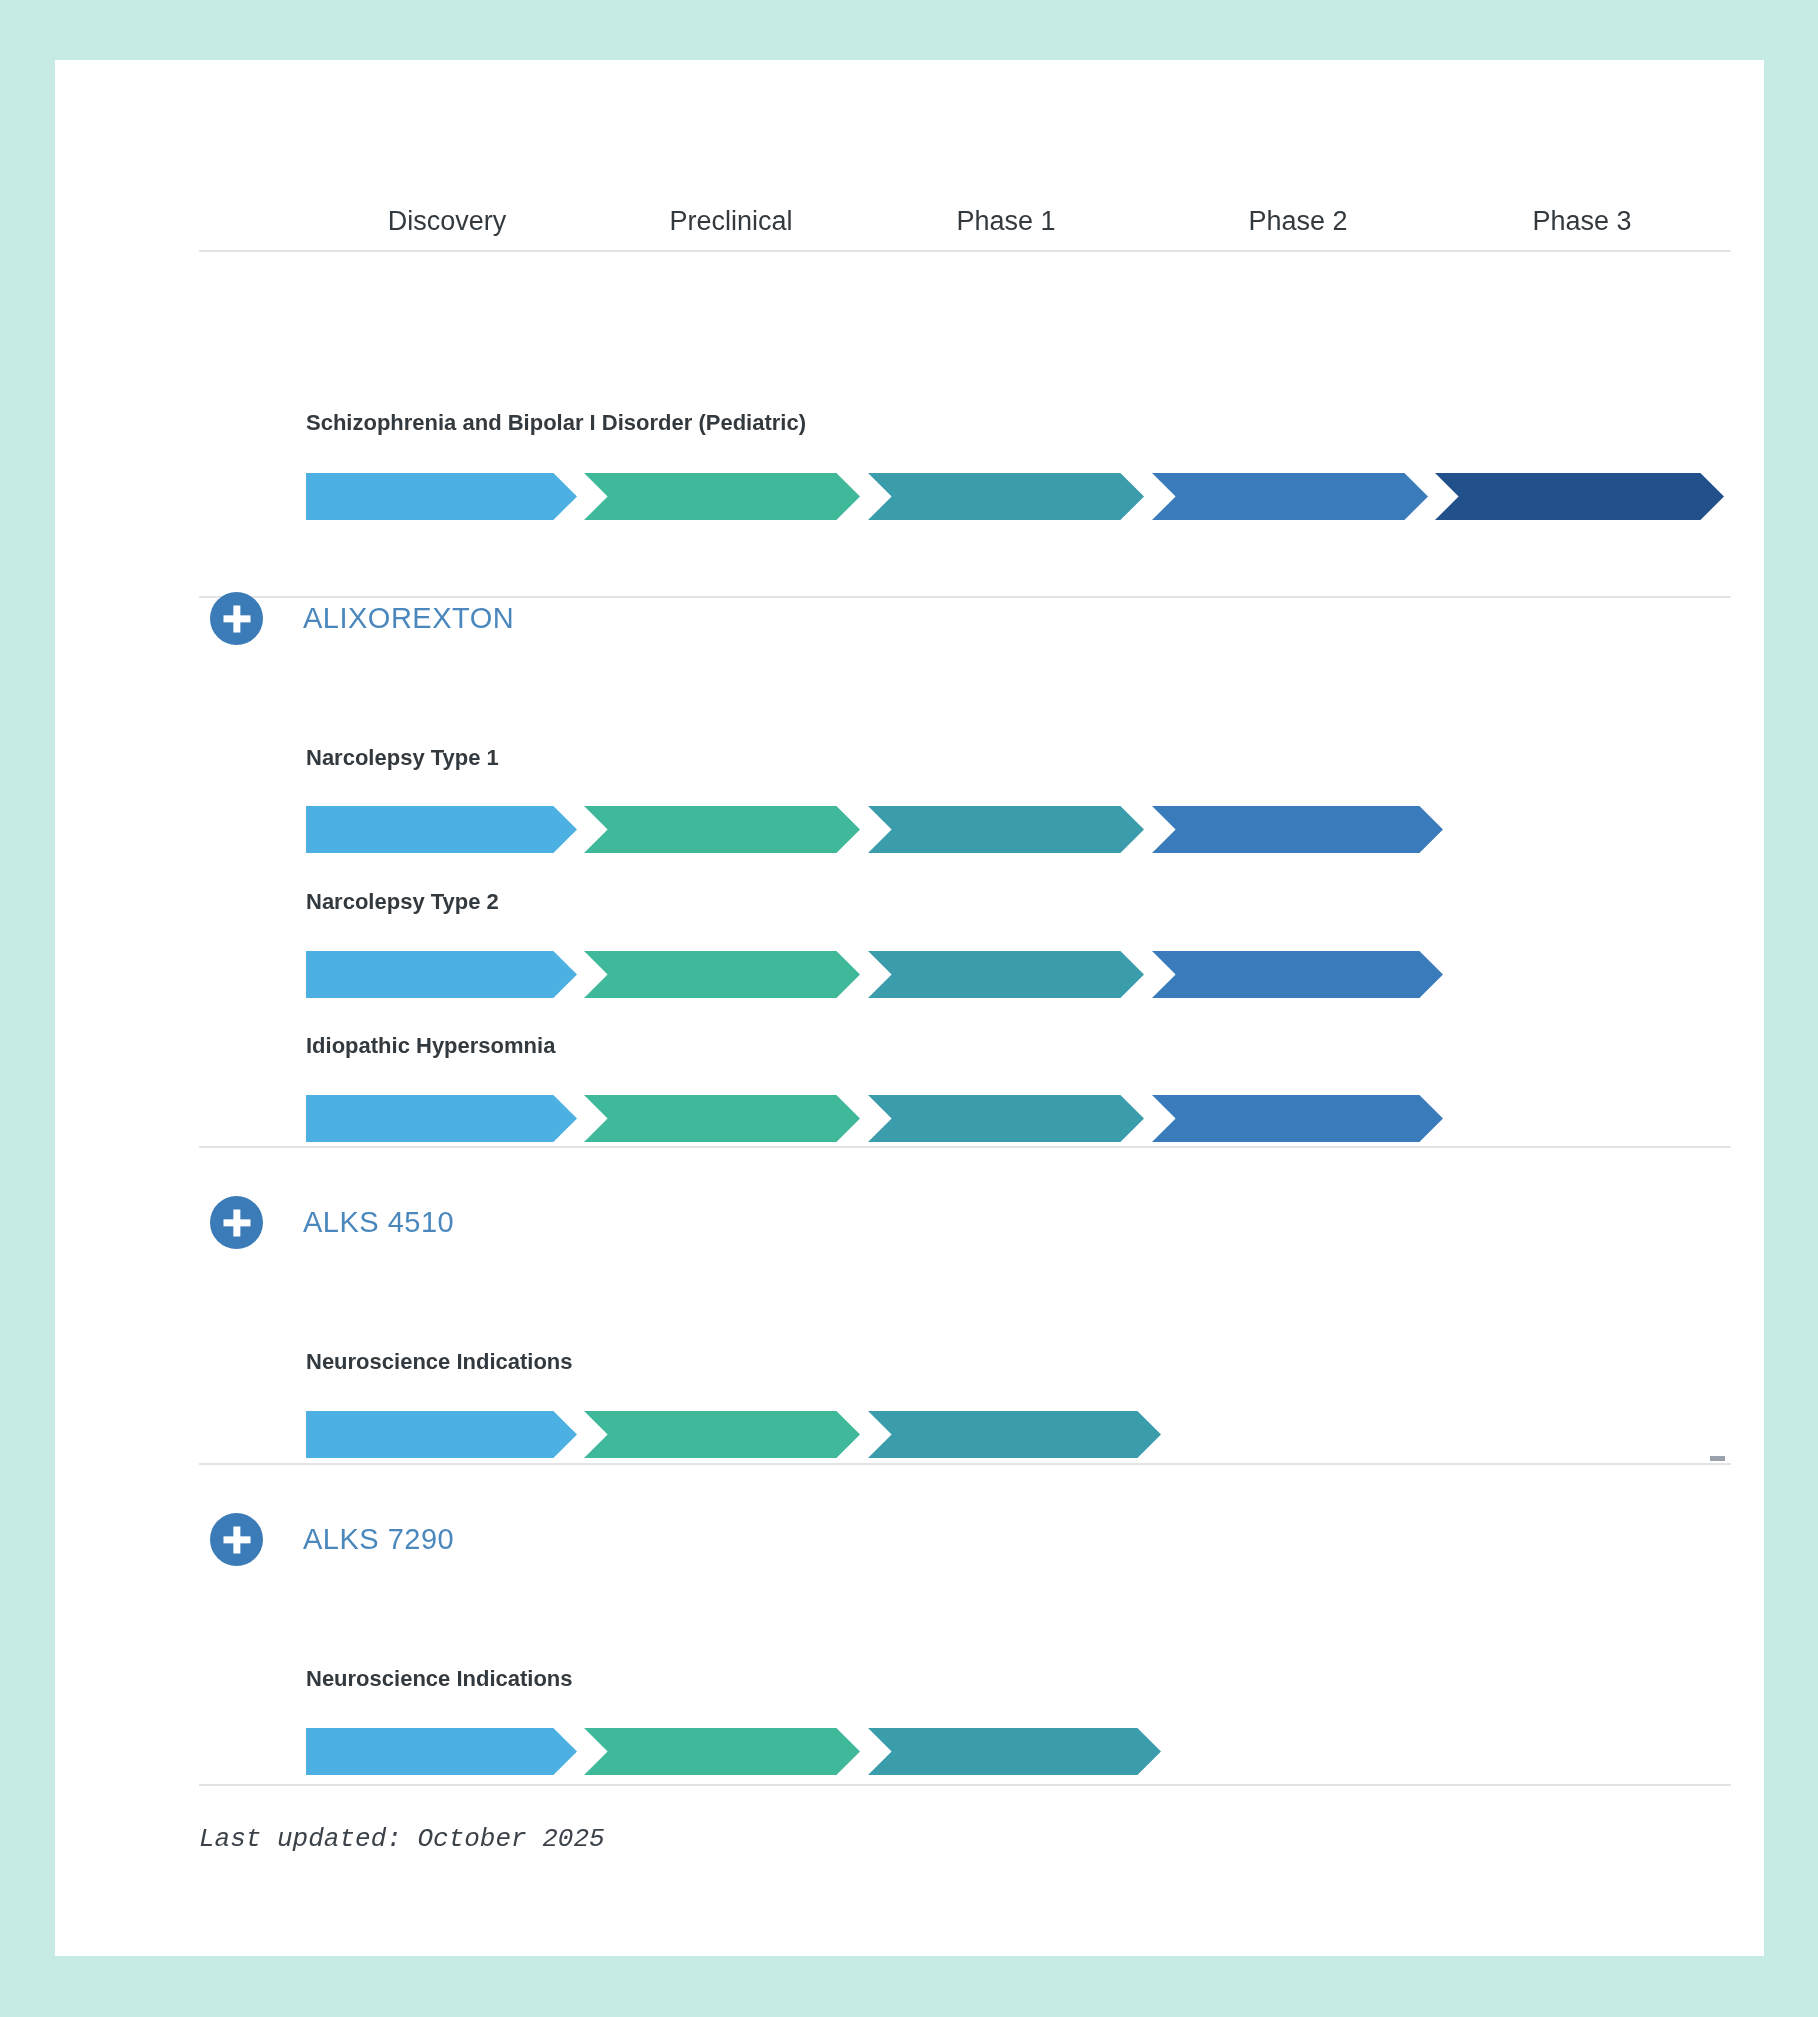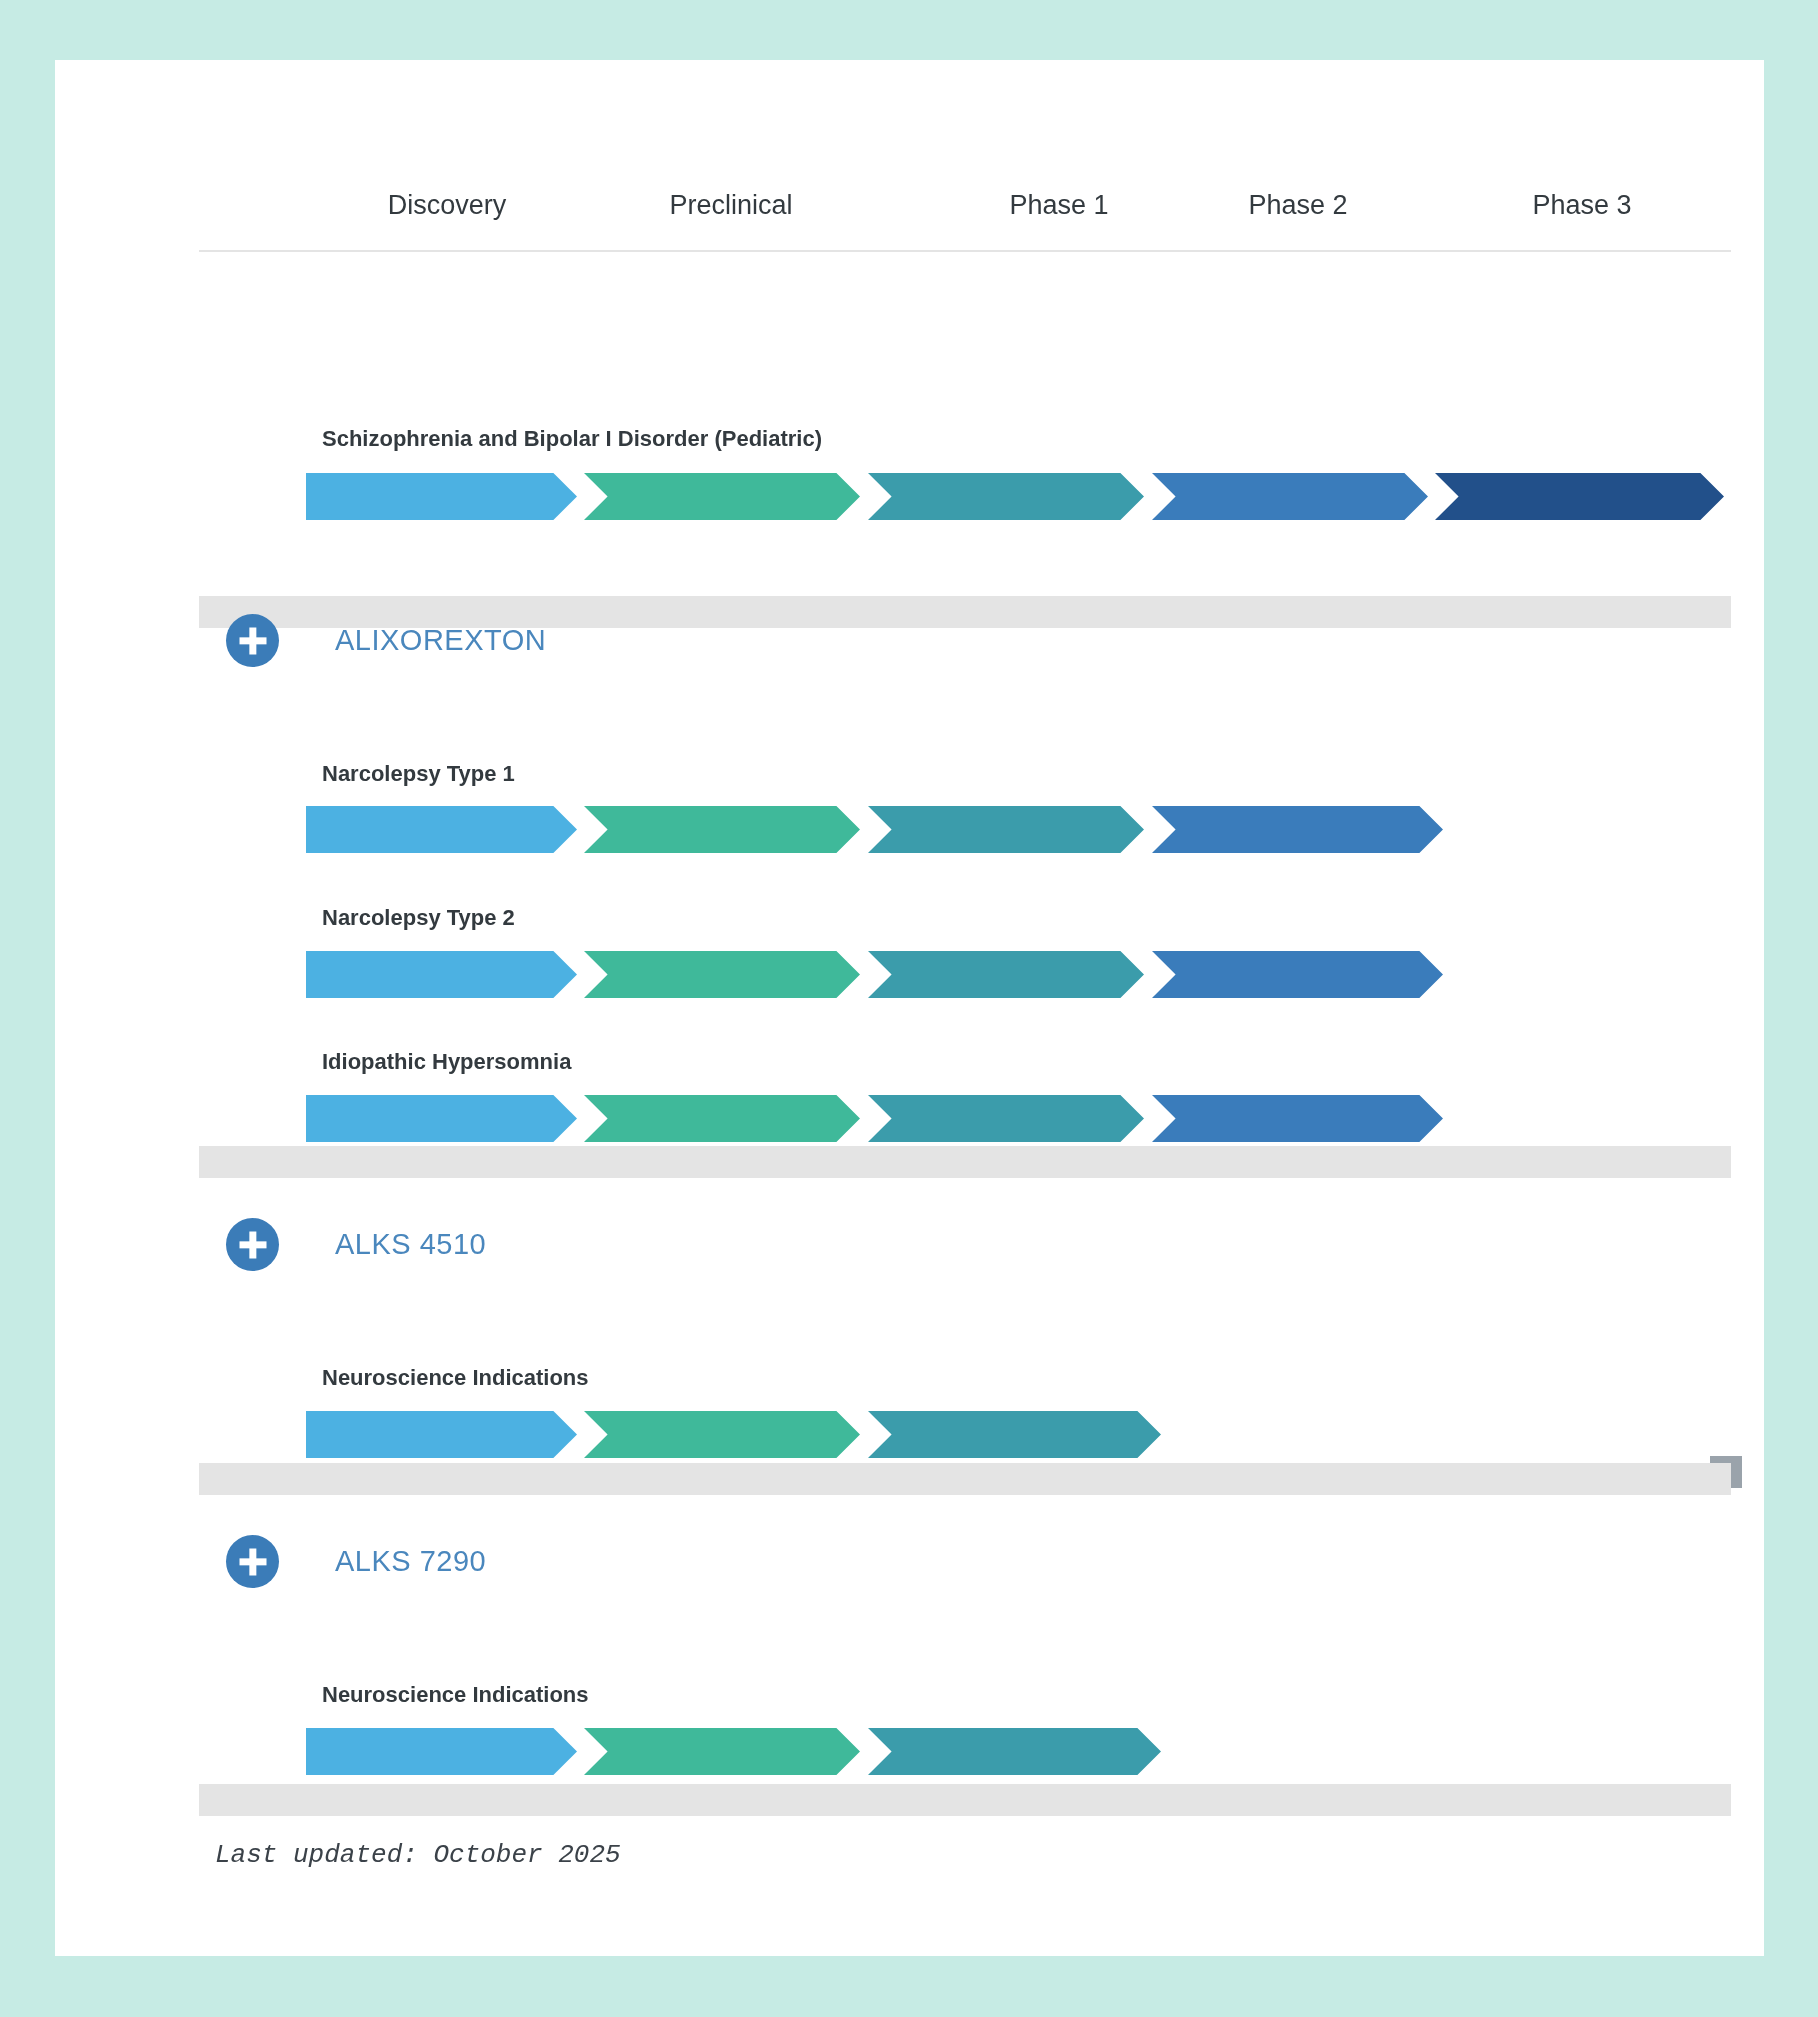--- a/index.html
+++ b/index.html
@@ -1,15 +1,15 @@
 <!DOCTYPE html>
 <html style="font-size:14.5px"><head>
 <meta charset="utf-8">
 <style>
-  * { box-sizing: border-box; margin: 0; padding: 16px; }
+  * { box-sizing: border-box; margin: 0; padding: 0; }
 
   html, body {
     width: 1818px;
     height: 2017px;
   }
 
   body {
     background: #c6ebe4;
     font-family: "Liberation Sans", sans-serif;
     -webkit-font-smoothing: antialiased;
@@ -139,21 +139,21 @@
   }
 </style>
 </head>
 <body>
 
 <div class="card">
 
   <div class="phase-header">
     <div class="phase-label" style="left:248px;">Discovery</div>
     <div class="phase-label" style="left:532px;text-align:right;">Preclinical</div>
-    <div class="phase-label" style="left:860px;">Phase 1</div>
+    <div class="phase-label" style="left:807px;">Phase 1</div>
     <div class="phase-label" style="left:1099px;">Phase 2</div>
     <div class="phase-label" style="left:1383px;">Phase 3</div>
   </div>
 
 
   <div class="indication-label" style="top:350px;">Schizophrenia and Bipolar I Disorder (Pediatric)</div>
 
   <div class="bar" style="top:413px; width:1327px;">
     <span class="seg first" style="left:0px;    width:271px; background:#4cb1e2;"></span>
     <span class="seg mid" style="left:278px;  width:276px; background:#3fb99a;"></span>

